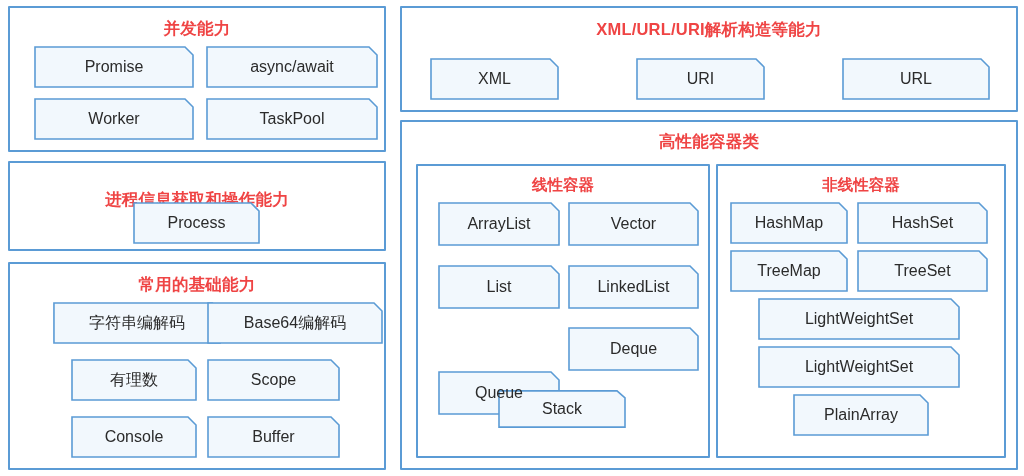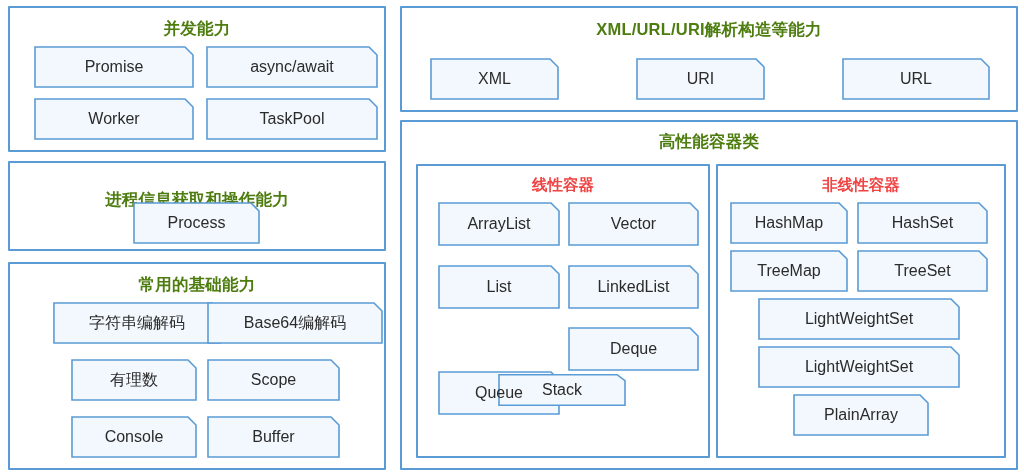--- a/index.html
+++ b/index.html
@@ -39,21 +39,21 @@
   }
 
   .panel-title {
     position: absolute;
     left: 0;
     right: 0;
     text-align: center;
     font-weight: bold;
     font-size: 16.5px;
     letter-spacing: 0.2px;
-    color: #4d7c0f;
+    color: #ef4444;
     white-space: nowrap;
   }
   .subpanel-title {
     position: absolute;
     left: 0;
     right: 0;
     text-align: center;
     font-weight: bold;
     font-size: 15.5px;
     color: #ef4444;
@@ -248,21 +248,21 @@
         <span class="item-label">Queue</span>
       </div>
 
       <div class="item" style="left:150px; top:161px; width:131px; height:44px;">
         <svg class="fold-svg" viewBox="0 0 131 44" preserveAspectRatio="none">
           <path d="M1,1 H122 L130,9 V43 H1 Z" fill="#F2F8FD" stroke="#5B9BD5" stroke-width="1.6" vector-effect="non-scaling-stroke"></path>
         </svg>
         <span class="item-label">Deque</span>
       </div>
 
-      <div class="item" style="left:80px; top:208px; width:128px; height:32px;">
+      <div class="item" style="left:80px; top:224px; width:128px; height:38px;">
         <svg class="fold-svg" viewBox="0 0 128 44" preserveAspectRatio="none">
           <path d="M1,1 H119 L127,9 V43 H1 Z" fill="#F2F8FD" stroke="#5B9BD5" stroke-width="1.6" vector-effect="non-scaling-stroke"></path>
         </svg>
         <span class="item-label">Stack</span>
       </div>
     </div>
 
     <div class="subpanel" style="left:314px; top:42px; width:290px; height:294px;">
       <div class="subpanel-title" style="top:9px;">非线性容器</div>
 

